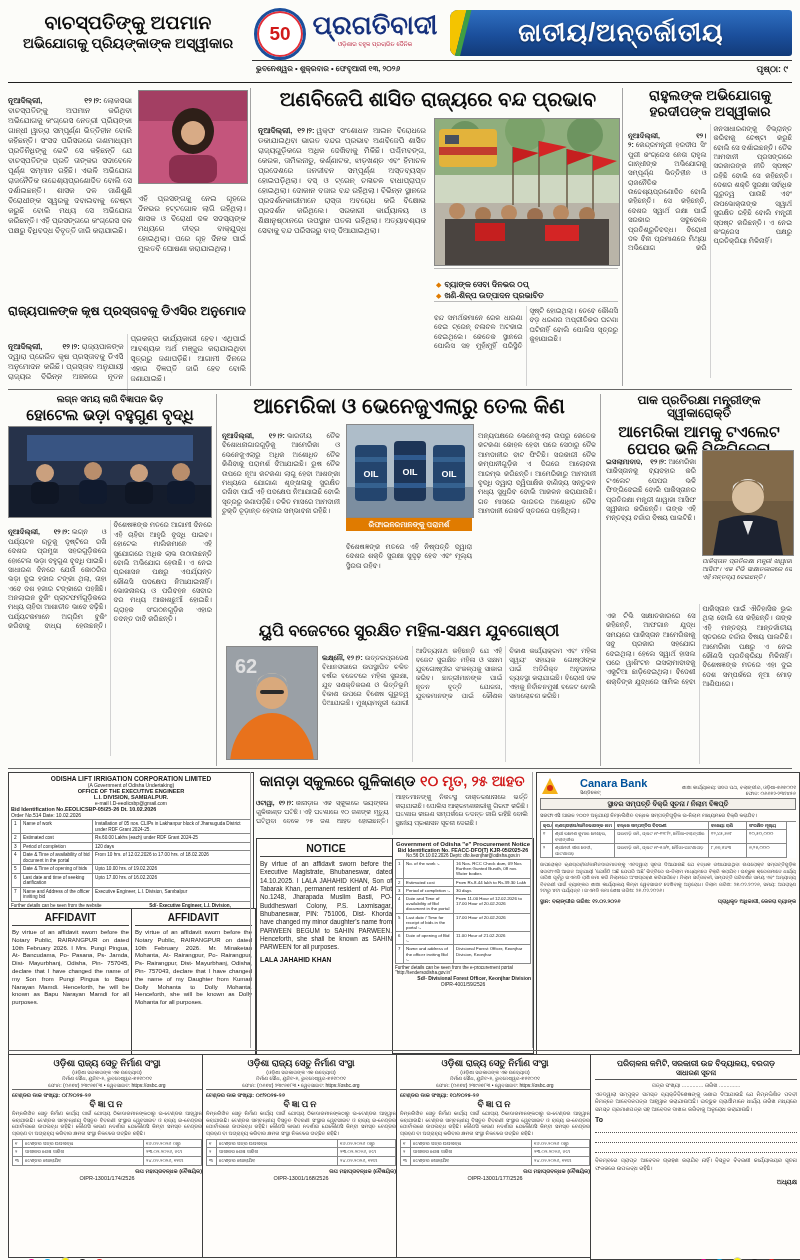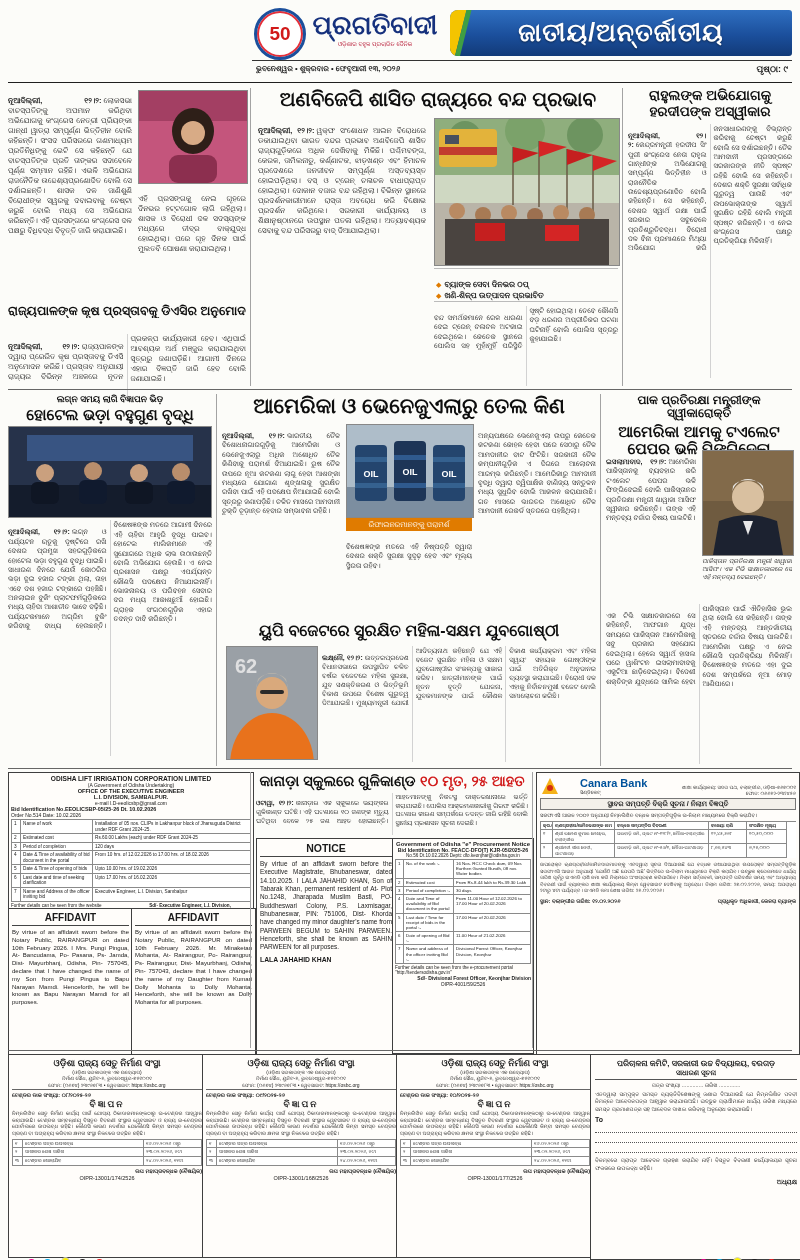--- a/index.html
+++ b/index.html
@@ -27,30 +27,34 @@
   .diamond{color:#e07b00;font-size:7px;line-height:1}
   .grid{display:grid;font-size:4.7px;line-height:1.18;border-top:1px solid #8a8a8a;border-left:1px solid #8a8a8a;background:#fff}
   .grid>div{border-right:1px solid #8a8a8a;border-bottom:1px solid #8a8a8a;padding:1px 2px;overflow:hidden}
   .banner{position:absolute;background:linear-gradient(180deg,#2f6fc0 0%,#1b4f9c 55%,#123a78 100%);border-radius:8px 3px 3px 8px;overflow:hidden;display:flex;align-items:center;justify-content:center}
   .banner .stripe-y{position:absolute;left:-6px;top:-4px;width:16px;height:60px;background:#f4c400;transform:skewX(-14deg)}
   .banner .stripe-g{position:absolute;left:10px;top:-4px;width:5px;height:60px;background:#3f9e44;transform:skewX(-14deg)}
   .banner-text{color:#fff;font-weight:700;font-size:25px;text-shadow:0 1px 2px rgba(0,0,0,.45);letter-spacing:1px}
   .jub{position:absolute;width:46px;height:46px;border-radius:50%;border:3px solid #1b4f9c;background:#fff;display:flex;align-items:center;justify-content:center;box-shadow:0 0 0 2px #e5303a inset}
   .jub span{color:#d11a1a;font-weight:700;font-size:19px}
   .dotline{border-bottom:1px dotted #555;height:9px}
-  .orangebar{background:#e07b00;color:#fff;font-weight:400;text-align:center}
+  .orangebar{background:#e07b00;color:#fff;font-weight:700;text-align:center}
   .micro{font-size:5px;line-height:1.25}
   .note-eng{font-size:6px;line-height:1.3;text-align:justify}
   .regdot{width:7px;height:7px;border-radius:50%;display:inline-block;margin-right:5px}
 </style>
 </head>
 <body>
 
 <div class="page">
 
+  <div class="abs" style="left:8px;top:12px;width:240px">
+    <div class="hl" style="font-size:19px">ବାଚସ୍ପତିଙ୍କୁ ଅପମାନ</div>
+    <div class="hl" style="font-size:14px;margin-top:3px">ଅଭିଯୋଗକୁ ପ୍ରିୟଙ୍କାଙ୍କ ଅସ୍ୱୀକାର</div>
+  </div>
 
   <div class="jub abs" style="left:254px;top:8px">
     <span>50</span>
   </div>
 
   <div class="abs tc" style="left:304px;top:12px;width:142px">
     <div class="b" style="font-size:26px;color:#16317d;line-height:1">ପ୍ରଗତିବାଦୀ</div>
     <div style="font-size:6px;color:#b00020;margin-top:3px">ଓଡ଼ିଶାର ବହୁଳ ପ୍ରଚାରିତ ଦୈନିକ</div>
   </div>
 

